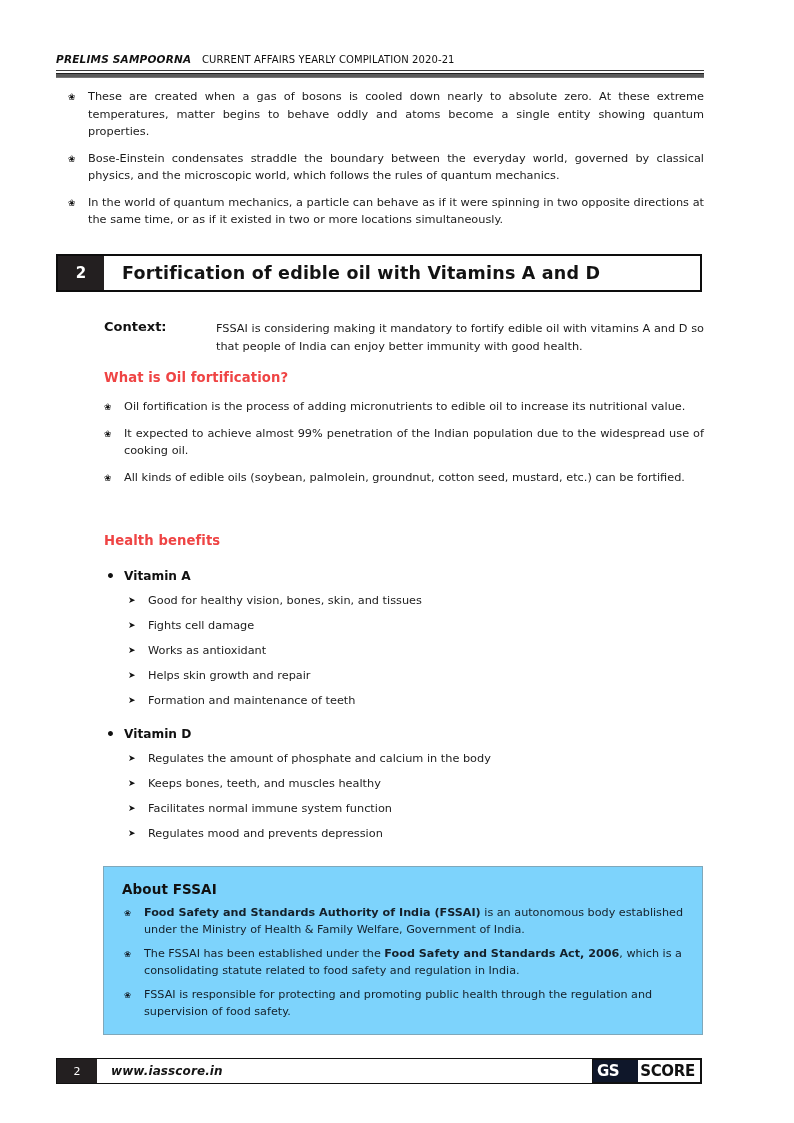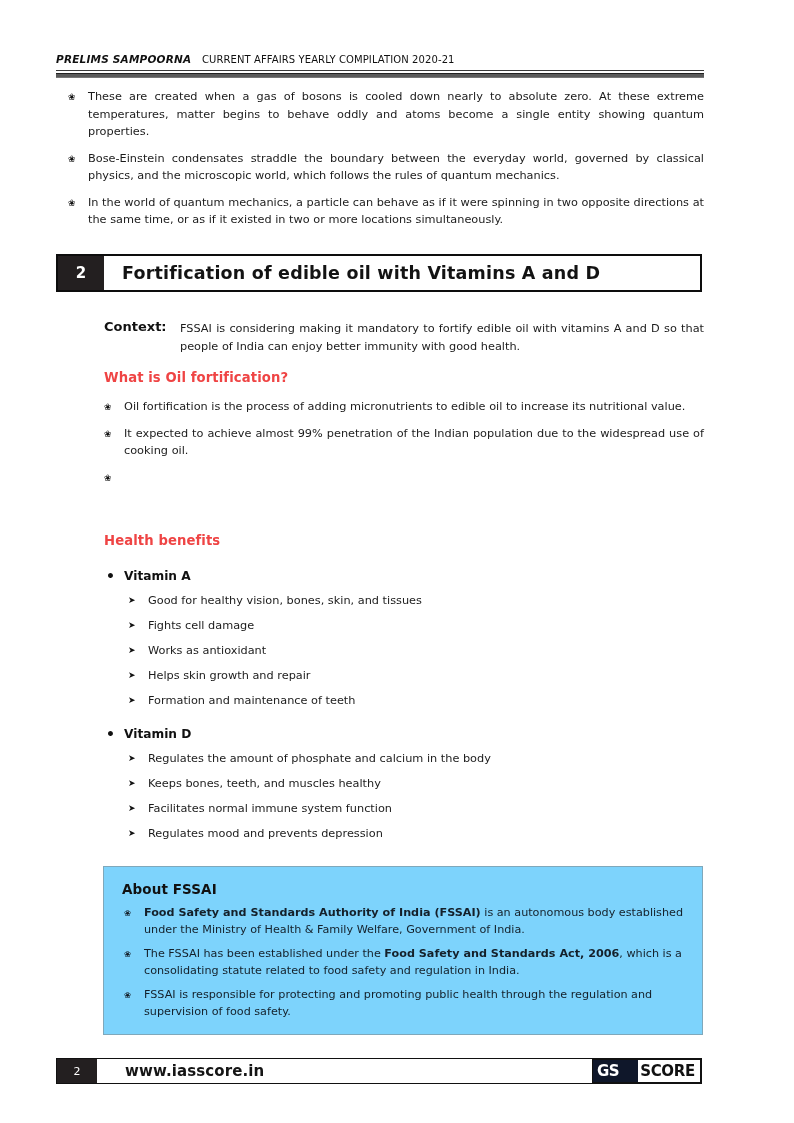--- a/index.html
+++ b/index.html
@@ -146,20 +146,21 @@
     line-height: 18px;
     color: #121212;
   }
   .context-text {
     flex: 1;
     font-size: 11.3px;
     line-height: 17.5px;
     text-align: justify;
     color: #1b1b1b;
     padding-top: 2px;
+    margin-left: 36px;
   }
 
   .sub-head {
     position: absolute;
     left: 104px;
     font-weight: bold;
     font-size: 13.2px;
     color: #ef4444;
     letter-spacing: 0.1px;
   }
@@ -268,25 +269,26 @@
     color: #fff;
     font-size: 11px;
     display: flex;
     align-items: center;
     justify-content: center;
   }
   .footer-url {
     flex: 1;
     display: flex;
     align-items: center;
-    padding-left: 28px;
-    font-size: 15px;
+    padding-left: 14px;
+    font-size: 12px;
     font-weight: bold;
     color: #151515;
     letter-spacing: 0.1px;
+    font-style: italic;
   }
   .footer-logo {
     display: flex;
     align-items: center;
     margin-right: 0px;
     border: 1.5px solid #111;
     height: 100%;
     box-sizing: border-box;
   }
   .logo-gs {
@@ -342,21 +344,21 @@
   <div class="context-row">
     <div class="context-label">Context:</div>
     <div class="context-text">FSSAI is considering making it mandatory to fortify edible oil with vitamins A and D so that people of India can enjoy better immunity with good health.</div>
   </div>
 
   <div class="sub-head" style="top:370px;">What is Oil fortification?</div>
   <div class="list-block" style="top:398px;">
     <ul class="bullets" id="oil-bullets">
         <li class="bullet"><span class="bmark">❀</span><span>Oil fortification is the process of adding micronutrients to edible oil to increase its nutritional value.</span></li>
         <li class="bullet"><span class="bmark">❀</span><span>It expected to achieve almost 99% penetration of the Indian population due to the widespread use of cooking oil.</span></li>
-        <li class="bullet"><span class="bmark">❀</span></li>
+        <li class="bullet"><span class="bmark">❀</span><span>All kinds of edible oils (soybean, palmolein, groundnut, cotton seed, mustard, etc.) can be fortified.</span></li>
       </ul>
   </div>
 
   <div class="sub-head" style="top:533px;">Health benefits</div>
 
   <div class="vit-group" id="vit-group-0" style="top:567px;">
       <div class="vit-title"><span class="dot">•</span><span>Vitamin A</span></div>
       <ul class="subbullets">
         <li class="subbullet"><span class="amark">➤</span><span>Good for healthy vision, bones, skin, and tissues</span></li>
         <li class="subbullet"><span class="amark">➤</span><span>Fights cell damage</span></li>

